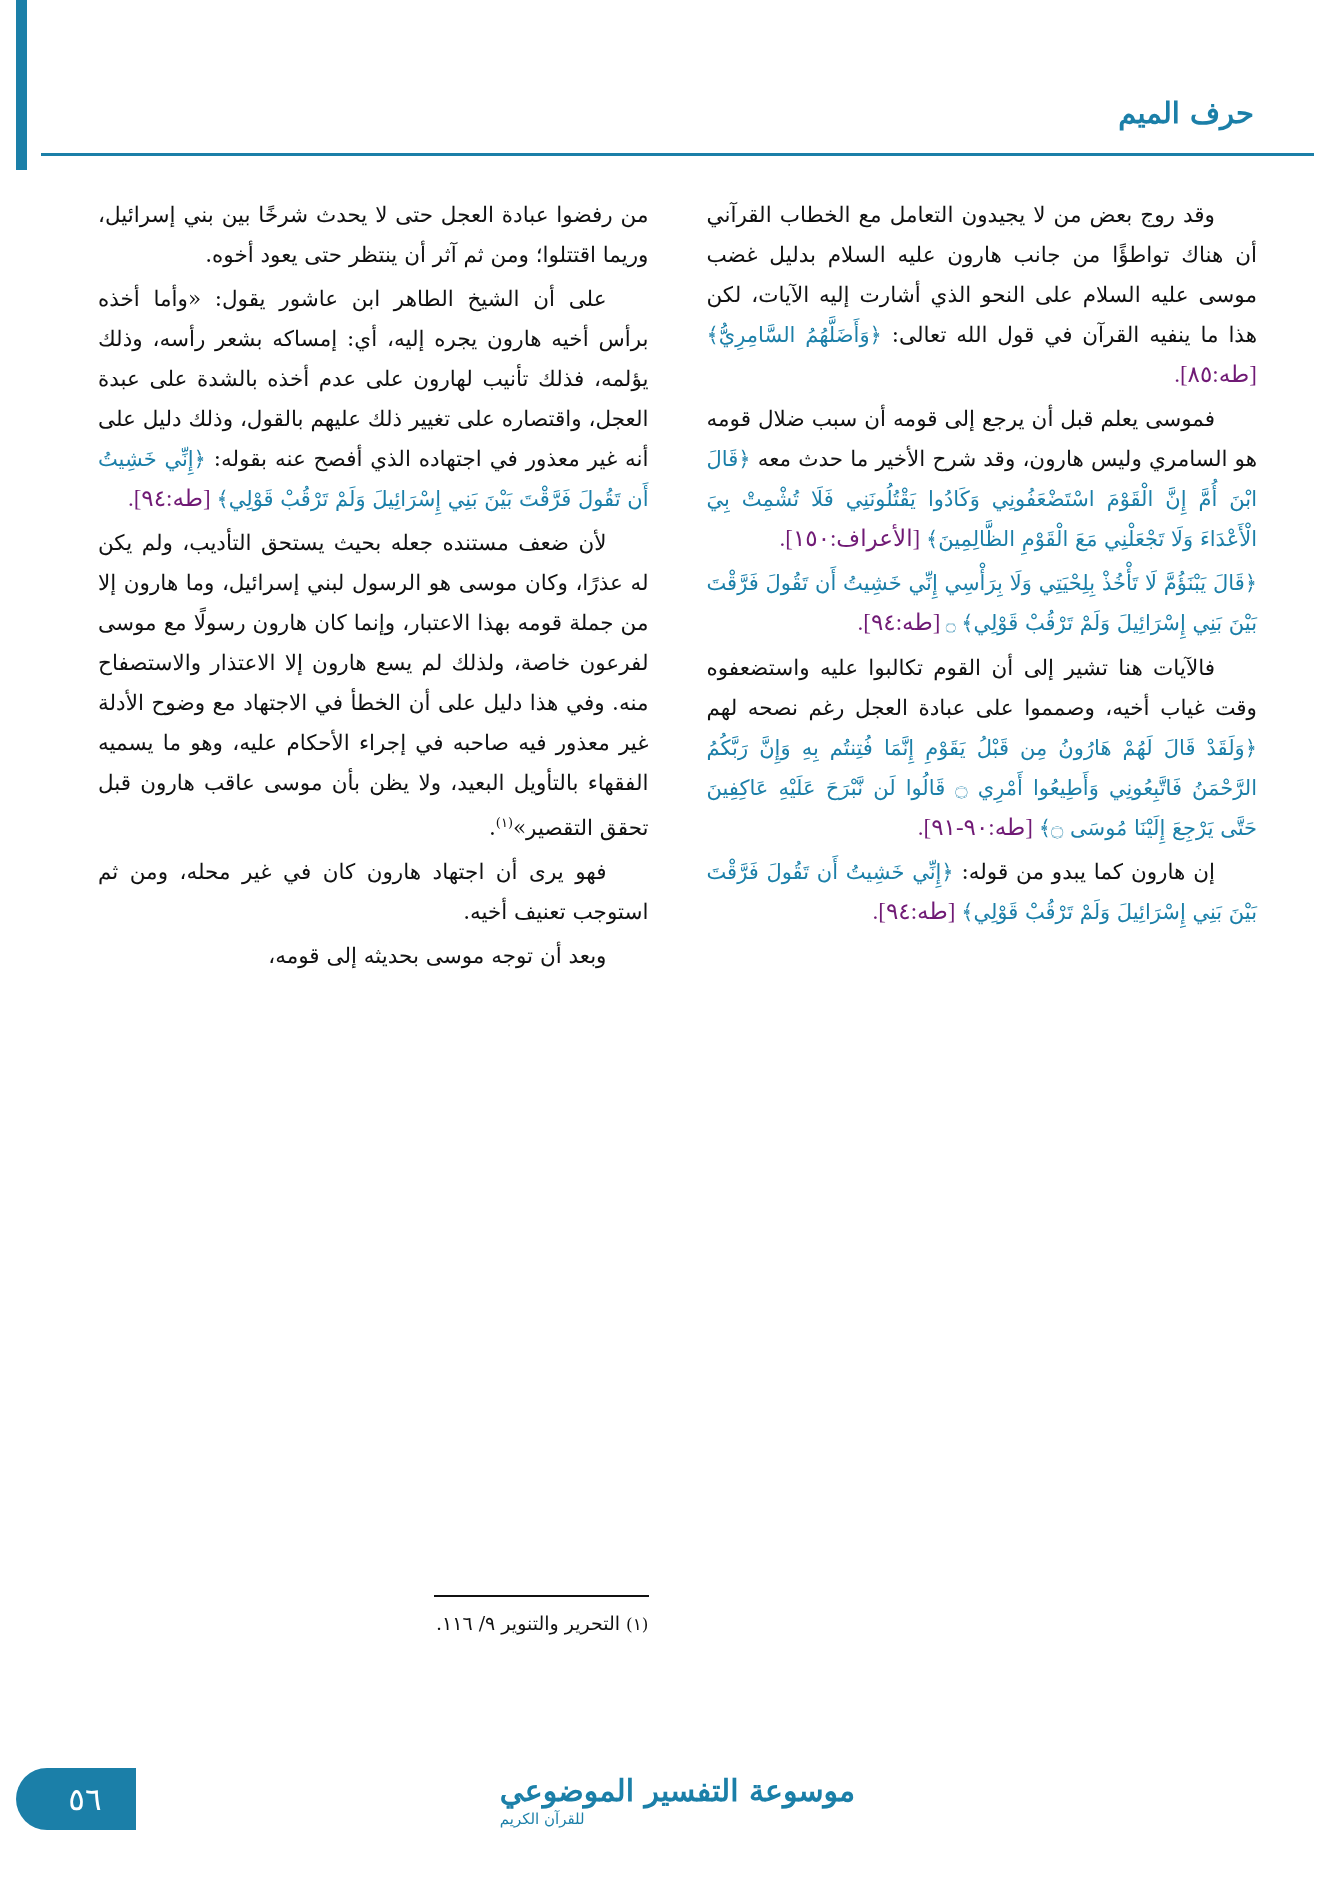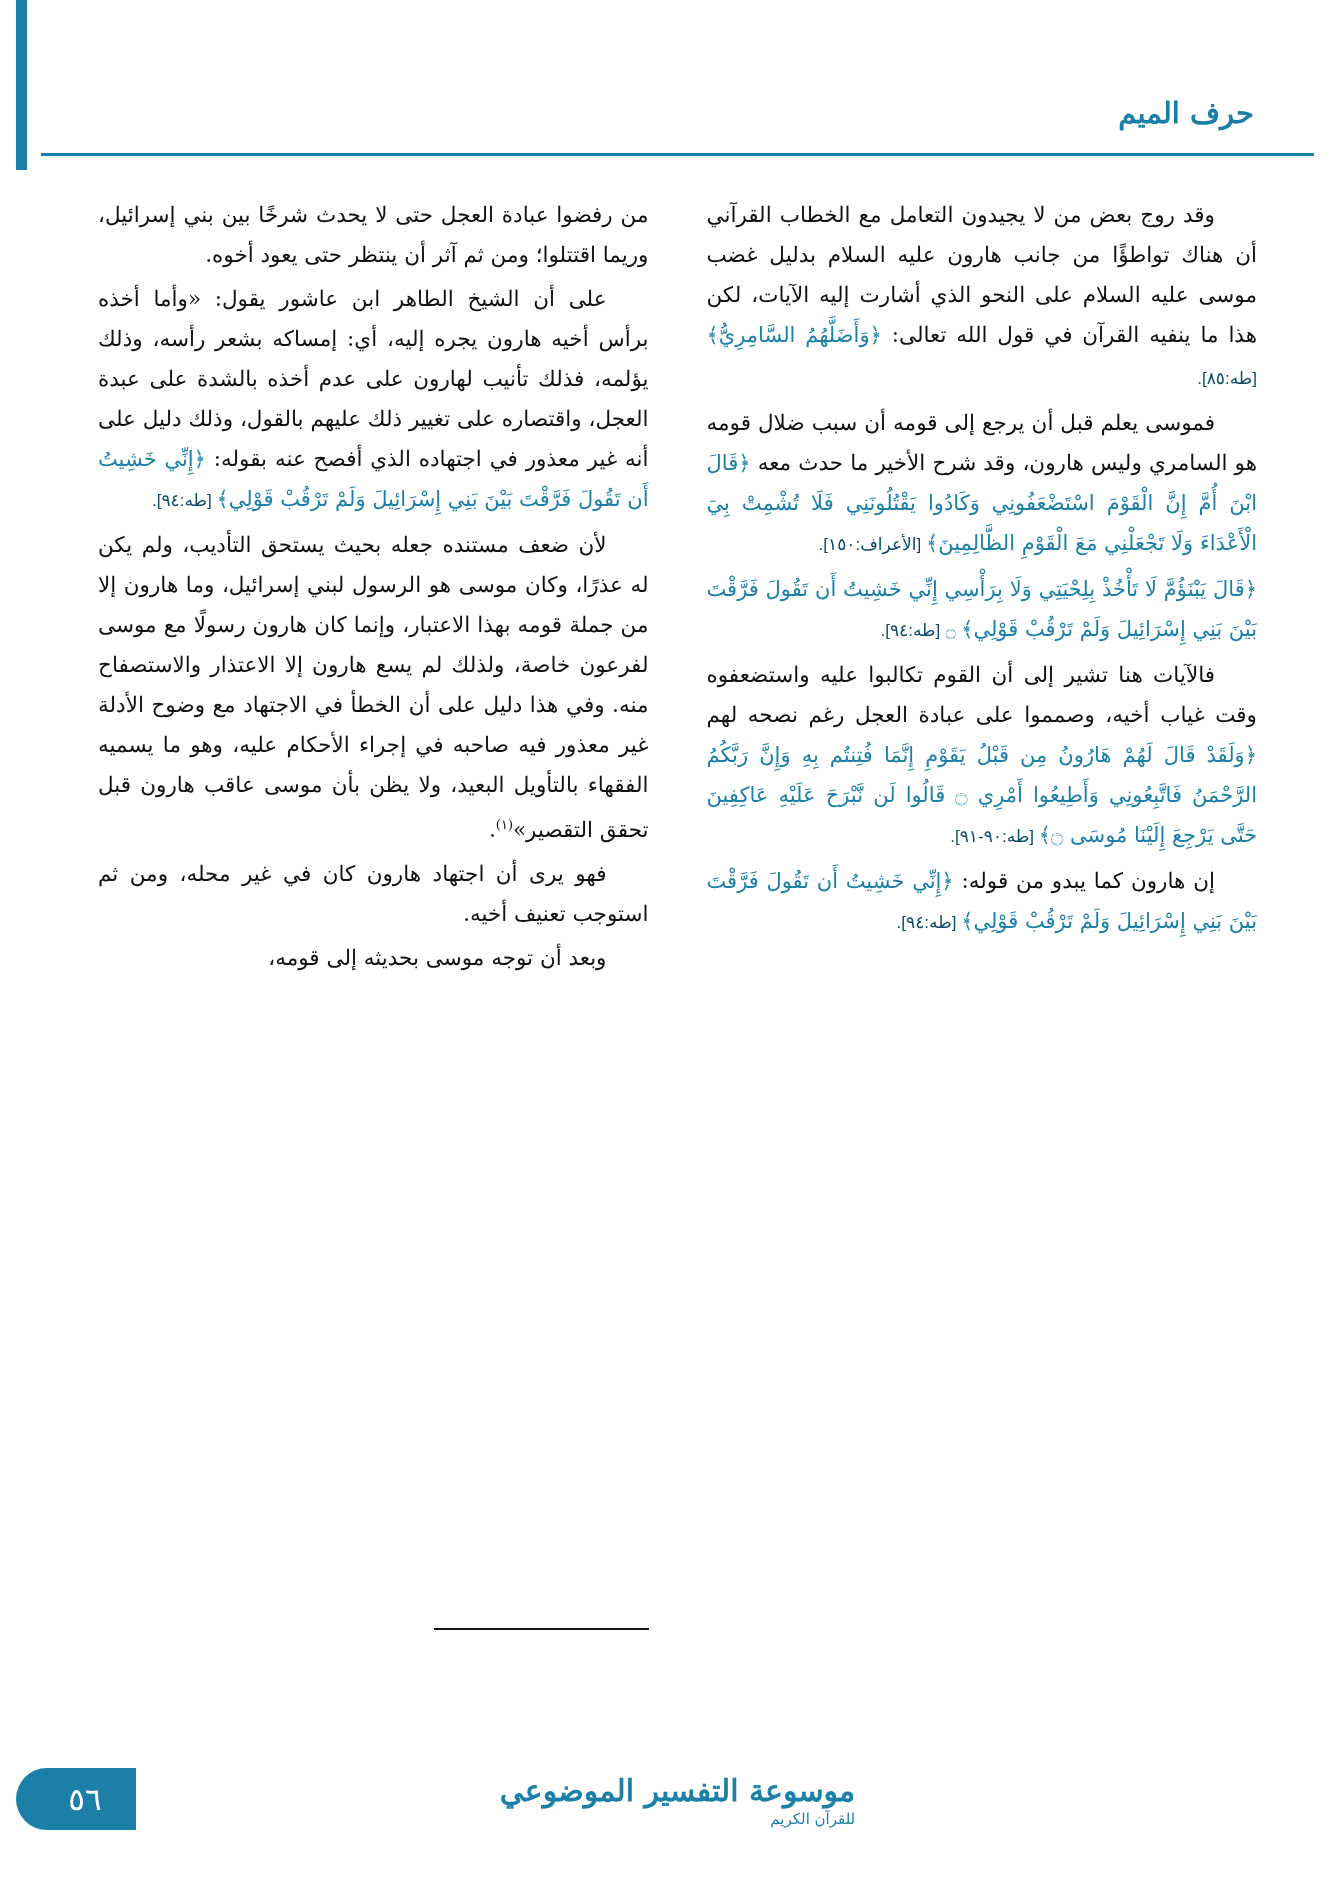--- a/index.html
+++ b/index.html
@@ -84,23 +84,23 @@
   p.par.indent {
     text-indent: 42px;
   }
   .quran {
     color: #1b7fa8;
     font-family: "DejaVu Serif", serif;
     font-size: 21px;
     line-height: 40px;
   }
   .ref {
-    color: #0c4a6e;
-    font-family: Liberation Sans, sans-serif;
-    font-size: 17px;
+    color: #701a75;
+    font-family: Liberation Serif, serif;
+    font-size: 23px;
   }
   .sup {
     font-size: 13px;
     vertical-align: super;
     color: #111111;
   }
   .ornament {
     color: #1b7fa8;
     font-size: 17px;
   }
@@ -133,21 +133,21 @@
     bottom: 52px;
     right: 0;
     left: 0;
     height: 120px;
   }
   .logo {
     position: absolute;
     bottom: 10px;
     right: 50%;
     transform: translateX(50%);
-    text-align: right;
+    text-align: left;
     color: #1b7fa8;
     font-family: "DejaVu Serif", serif;
   }
   .logo .logo-main {
     font-size: 30px;
     font-weight: 700;
     letter-spacing: -2px;
     display: block;
   }
   .logo .logo-sub {
@@ -197,20 +197,24 @@
       </div>
 
     <div class="col" id="col-left">
       <p class="par"><span>من رفضوا عبادة العجل حتى لا يحدث شرخًا بين بني إسرائيل، وريما اقتتلوا؛ ومن ثم آثر أن ينتظر حتى يعود أخوه.</span></p>
         <p class="par indent"><span>على أن الشيخ الطاهر ابن عاشور يقول: «وأما أخذه برأس أخيه هارون يجره إليه، أي: إمساكه بشعر رأسه، وذلك يؤلمه، فذلك تأنيب لهارون على عدم أخذه بالشدة على عبدة العجل، واقتصاره على تغيير ذلك عليهم بالقول، وذلك دليل على أنه غير معذور في اجتهاده الذي أفصح عنه بقوله: </span><span class="quran">﴿إِنِّي خَشِيتُ أَن تَقُولَ فَرَّقْتَ بَيْنَ بَنِي إِسْرَائِيلَ وَلَمْ تَرْقُبْ قَوْلِي﴾</span><span class="ref"> [طه:٩٤].</span></p>
         <p class="par indent"><span>لأن ضعف مستنده جعله بحيث يستحق التأديب، ولم يكن له عذرًا، وكان موسى هو الرسول لبني إسرائيل، وما هارون إلا من جملة قومه بهذا الاعتبار، وإنما كان هارون رسولًا مع موسى لفرعون خاصة، ولذلك لم يسع هارون إلا الاعتذار والاستصفاح منه. وفي هذا دليل على أن الخطأ في الاجتهاد مع وضوح الأدلة غير معذور فيه صاحبه في إجراء الأحكام عليه، وهو ما يسميه الفقهاء بالتأويل البعيد، ولا يظن بأن موسى عاقب هارون قبل تحقق التقصير»</span><span class="sup">(١)</span><span>.</span></p>
         <p class="par indent"><span>فهو يرى أن اجتهاد هارون كان في غير محله، ومن ثم استوجب تعنيف أخيه.</span></p>
         <p class="par indent"><span>وبعد أن توجه موسى بحديثه إلى قومه،</span></p>
         <div class="footnote-wrap">
         <div class="footnote-rule"></div>
+        <div class="footnote">
+          <span class="fn-mark">(١)</span>
+          <span>التحرير والتنوير ٩/ ١١٦.</span>
+        </div>
       </div>
     </div>
 
   </div>
 
   <div class="footer">
     <div class="logo">
       <span class="logo-main">موسوعة التفسير الموضوعي</span>
       <span class="logo-sub">للقرآن الكريم</span>
     </div>

